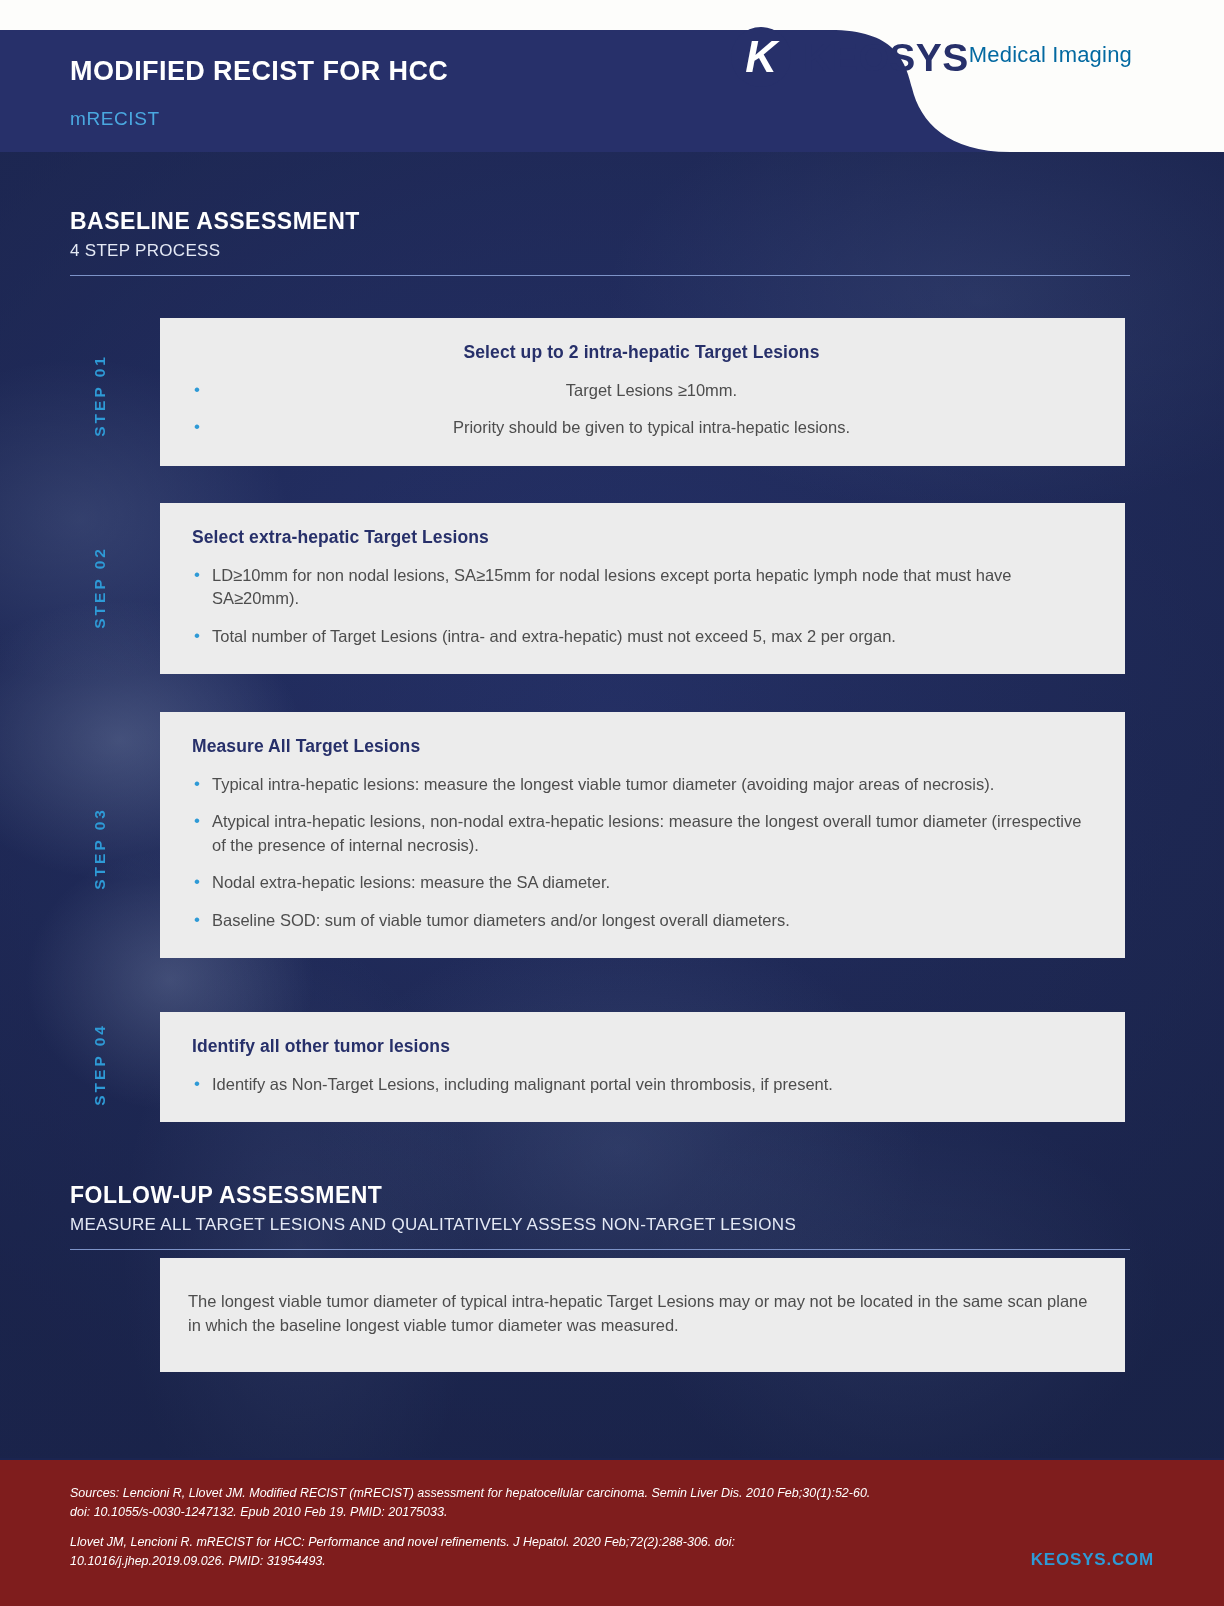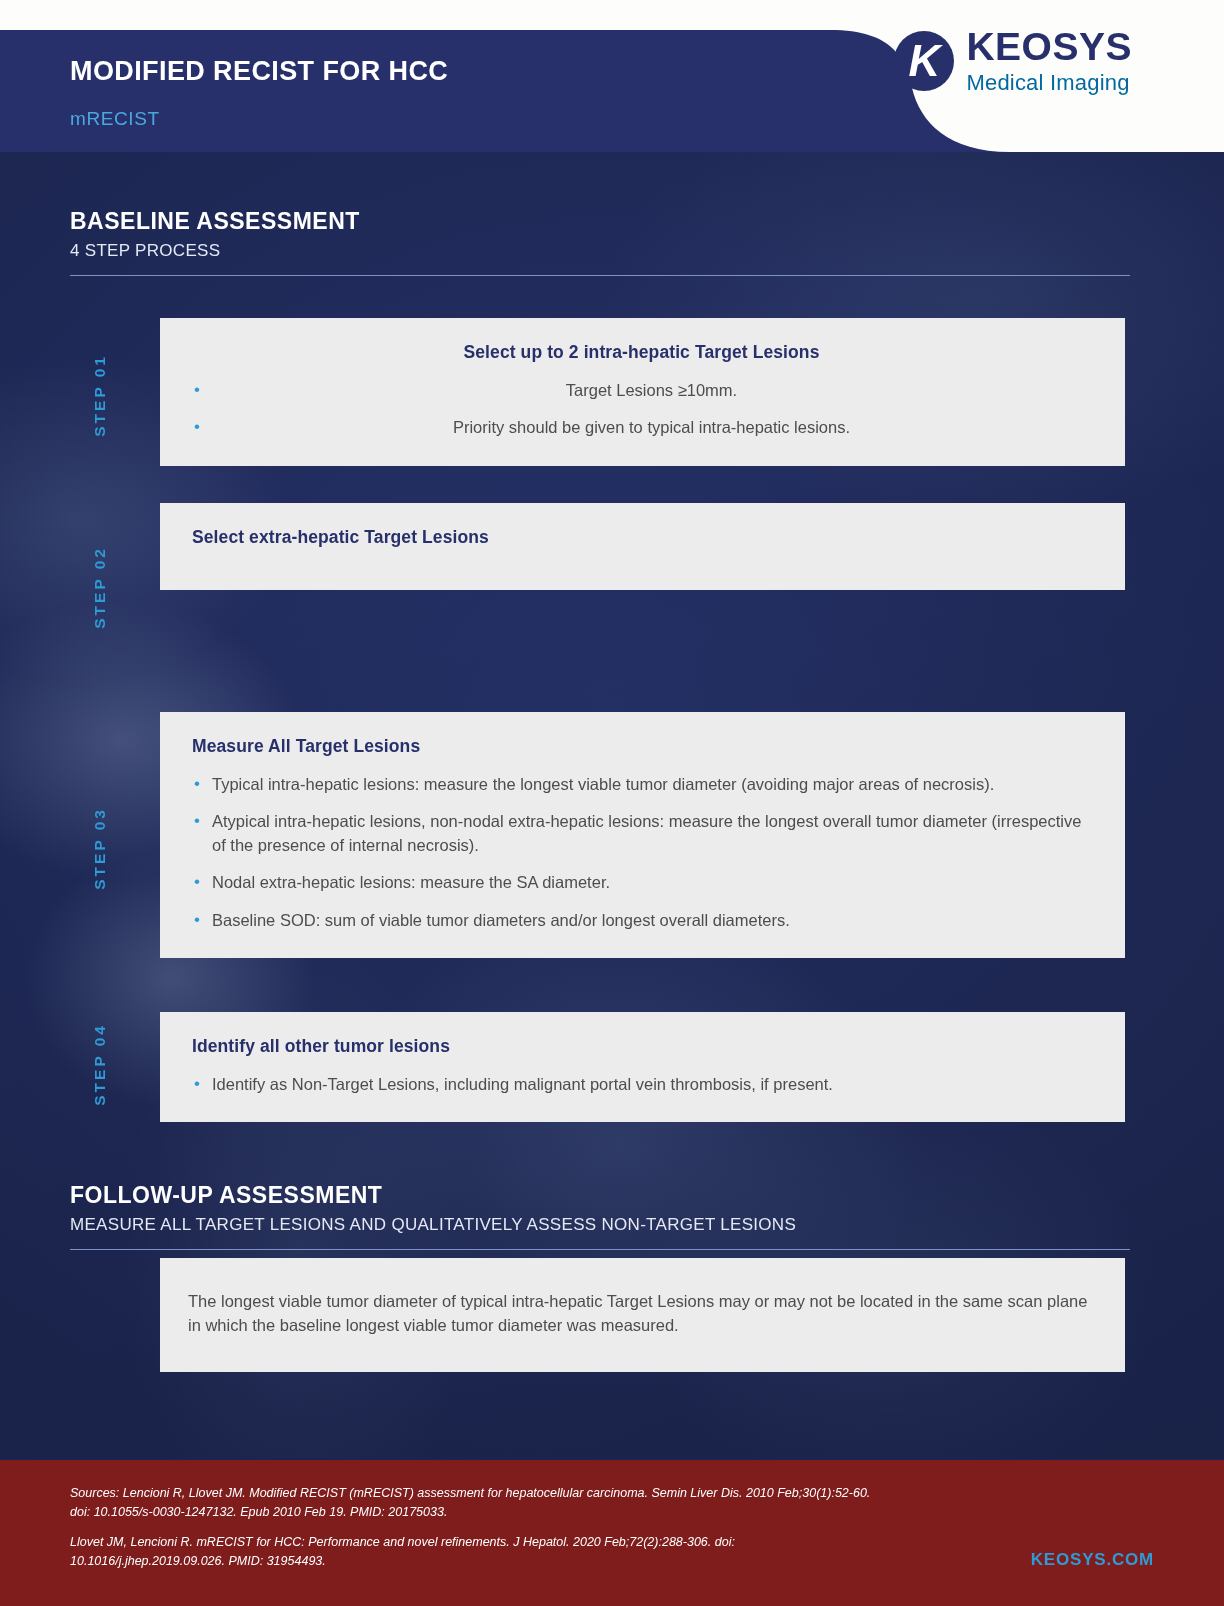--- a/index.html
+++ b/index.html
@@ -99,21 +99,21 @@
     inset: 0;
     color: #ffffff;
     font-size: 44px;
     font-weight: bold;
     display: flex;
     align-items: center;
     justify-content: center;
     line-height: 1;
     font-style: italic;
   }
-  .logo-text { display: flex; flex-direction: column; line-height: 1; }
+  .logo-text { display: flex; flex-direction: row; line-height: 1; }
   .logo-name {
     color: #27306a;
     font-size: 39px;
     font-weight: bold;
     letter-spacing: 0.5px;
   }
   .logo-tag {
     color: #0369a1;
     font-size: 22px;
     margin-top: 6px;
@@ -289,20 +289,24 @@
       <li>Target Lesions ≥10mm.</li>
       <li>Priority should be given to typical intra-hepatic lesions.</li>
     </ul>
   </div>
 
   <div class="step-label-wrap" style="top:503px; height:168px;">
     <span>STEP 02</span>
   </div>
   <div class="card" style="top:503px;">
     <div class="card-title">Select extra-hepatic Target Lesions</div>
+    <ul class="bullets">
+      <li>LD≥10mm for non nodal lesions, SA≥15mm for nodal lesions except porta hepatic lymph node that must have SA≥20mm).</li>
+      <li>Total number of Target Lesions (intra- and extra-hepatic) must not exceed 5, max 2 per organ.</li>
+    </ul>
   </div>
 
   <div class="step-label-wrap" style="top:712px; height:272px;">
     <span>STEP 03</span>
   </div>
   <div class="card" style="top:712px;">
     <div class="card-title">Measure All Target Lesions</div>
     <ul class="bullets">
       <li>Typical intra-hepatic lesions: measure the longest viable tumor diameter (avoiding major areas of necrosis).</li>
       <li>Atypical intra-hepatic lesions, non-nodal extra-hepatic lesions: measure the longest overall tumor diameter (irrespective of the presence of internal necrosis).</li>

